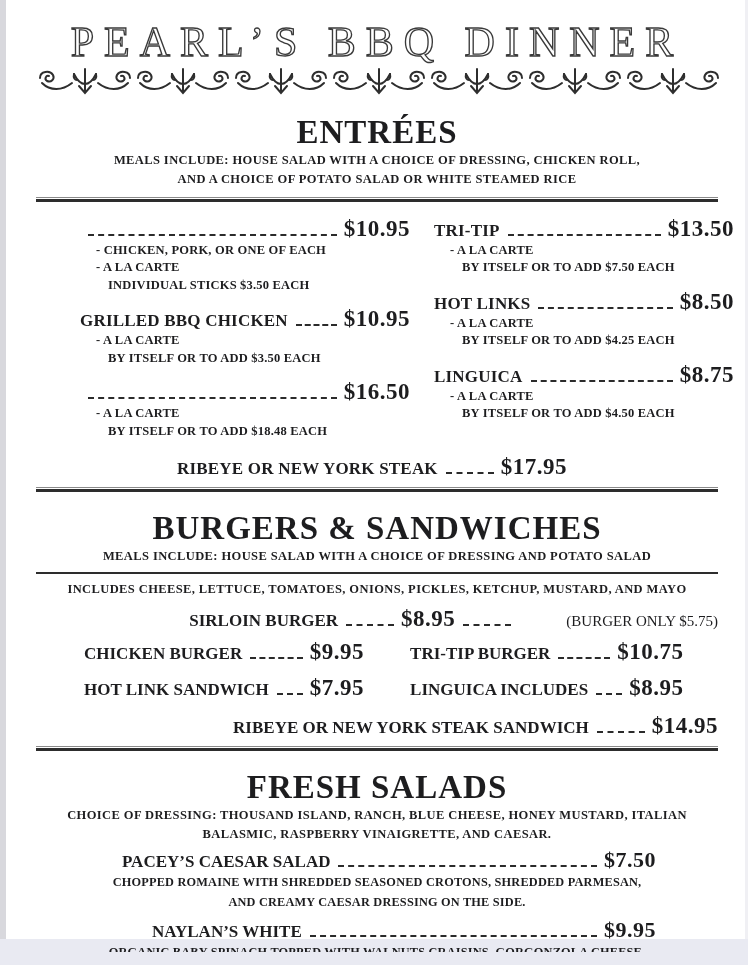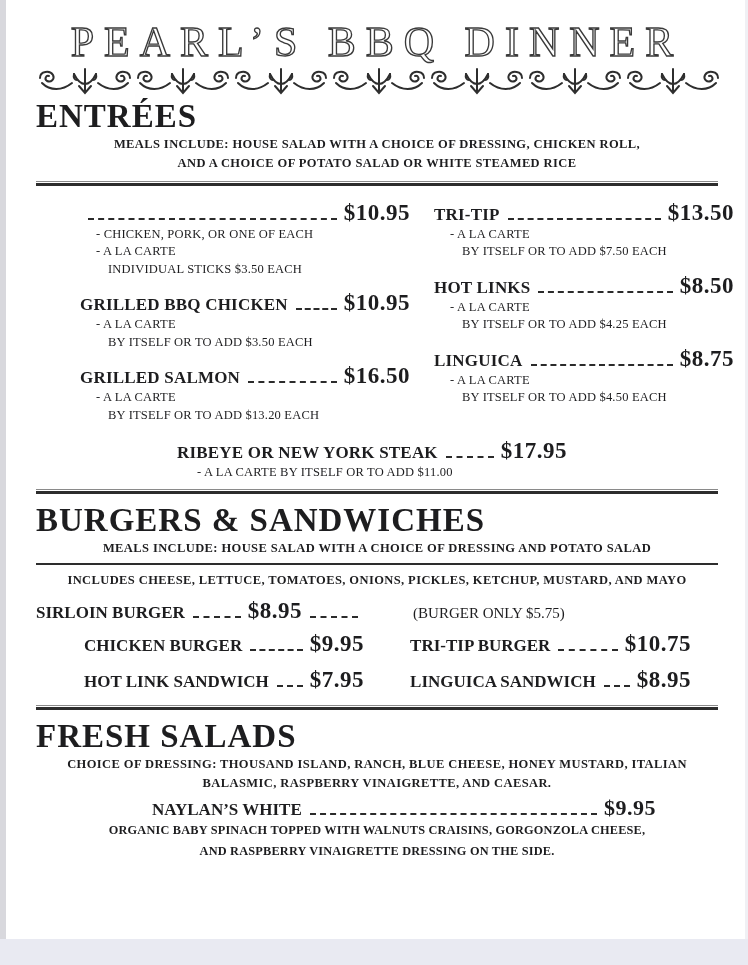--- a/index.html
+++ b/index.html
@@ -16,40 +16,40 @@
 
   .menu-title {
     text-align:center; font-size:42px; font-weight:400; letter-spacing:10px;
     color:#3a3a3a; white-space:nowrap;
   }
   @supports (-webkit-text-stroke: 1px black) {
     .menu-title { color:#ffffff; -webkit-text-stroke:1.35px #3a3a3a; }
   }
   .flourish { display:block; margin:0 auto; }
 
-  .section-heading { font-weight:700; font-size:33px; letter-spacing:1px; margin-top:2px; }
+  .section-heading { text-align:center; font-weight:700; font-size:33px; letter-spacing:1px; margin-top:18px; }
   .note  { text-align:center; font-weight:700; font-size:12.5px; letter-spacing:0.4px; line-height:1.55; }
 
   .rule-double { height:5px; border-top:1px solid #8a8a8a; border-bottom:3px solid #2d2d2d; margin:7px 0 8px; }
   .rule-single { border-bottom:2.5px solid #2d2d2d; margin:5px 0 6px; }
 
   .entree-grid { display:grid; grid-template-columns:330px 300px; column-gap:24px; padding:6px 0 0 44px; }
   .entree-item { margin-bottom:12px; }
   .item-line { display:flex; align-items:baseline; font-weight:700; font-size:17px; letter-spacing:0.2px; }
   .item-name { white-space:nowrap; }
   .leader { flex:1 1 auto; border-bottom:2.5px dashed #2b2b2b; margin:0 7px 5px 8px; min-width:26px; }
   .leader-fixed { flex:0 0 auto; width:48px; border-bottom:2.5px dashed #2b2b2b; margin:0 7px 5px 8px; }
   .price { font-size:23px; font-weight:600; white-space:nowrap; letter-spacing:0.5px; }
-  .subs { font-weight:400; font-size:12.5px; line-height:1.4; padding-left:16px; letter-spacing:0.2px; }
+  .subs { font-weight:700; font-size:12.5px; line-height:1.4; padding-left:16px; letter-spacing:0.2px; }
   .sub-indent { padding-left:28px; }
 
   .center-item { width:400px; margin:2px auto 0; }
   .center-item .subs { text-align:left; padding-left:20px; }
 
-  .burger-center-row { display:flex; justify-content:flex-start; align-items:baseline; font-weight:700; font-size:17px; margin:7px 0 2px; }
+  .burger-center-row { display:flex; justify-content:flex-end; align-items:baseline; font-weight:700; font-size:17px; margin:7px 0 2px; }
   .burger-extra { font-size:15px; font-weight:400; white-space:nowrap;margin-left:48px; }
   .burger-grid { display:grid; grid-template-columns:1fr 1fr; column-gap:46px; padding:0 48px; }
   .burger-cell { display:flex; align-items:baseline; font-weight:700; font-size:17px; margin:5px 0; }
 
   .salads-block { padding:0 0 0 0; }
   .salad-line { display:flex; align-items:baseline; font-weight:700; font-size:17px; padding:2px 62px 0 86px; }
   .salad-line .price { font-size:22px; }
   .salad-desc { text-align:center; font-weight:700; font-size:12.3px; line-height:1.42; margin:1px 0 3px; letter-spacing:0.2px; }
 </style>
 </head>
@@ -108,26 +108,25 @@
             <div class="item-line">
               <span class="item-name">GRILLED BBQ CHICKEN</span>
               <span class="leader"></span>
               <span class="price">$10.95</span>
             </div>
             <div class="subs">- A LA CARTE</div>
             <div class="subs sub-indent">BY ITSELF OR TO ADD $3.50 EACH</div>
           </div>
           <div class="entree-item">
             <div class="item-line">
-              <span class="item-name">GRILLED SALMON</span>
               <span class="leader"></span>
               <span class="price">$16.50</span>
             </div>
             <div class="subs">- A LA CARTE</div>
-            <div class="subs sub-indent">BY ITSELF OR TO ADD $13.20 EACH</div>
+            <div class="subs sub-indent">BY ITSELF OR TO ADD $18.48 EACH</div>
           </div>
         </div>
 
         <div>
           <div class="entree-item">
             <div class="item-line">
               <span class="item-name">TRI-TIP</span>
               <span class="leader"></span>
               <span class="price">$13.50</span>
             </div>
@@ -154,21 +153,20 @@
           </div>
         </div>
       </div>
 
       <div class="center-item">
         <div class="item-line">
           <span class="item-name">RIBEYE OR NEW YORK STEAK</span>
           <span class="leader-fixed"></span>
           <span class="price">$17.95</span>
         </div>
-        <div class="subs">- A LA CARTE BY ITSELF OR TO ADD $11.00</div>
       </div>
     </div>
 
     <div class="rule-double"></div>
 
     <div>
       <div class="section-heading">BURGERS &amp; SANDWICHES</div>
       <div class="note">MEALS INCLUDE: HOUSE SALAD WITH A CHOICE OF DRESSING AND POTATO SALAD</div>
       <div class="rule-single"></div>
       <div class="note">INCLUDES CHEESE, LETTUCE, TOMATOES, ONIONS, PICKLES, KETCHUP, MUSTARD, AND MAYO</div>
@@ -191,35 +189,49 @@
           <span class="item-name">TRI-TIP BURGER</span>
           <span class="leader"></span>
           <span class="price">$10.75</span>
         </div>
         <div class="burger-cell">
           <span class="item-name">HOT LINK SANDWICH</span>
           <span class="leader"></span>
           <span class="price">$7.95</span>
         </div>
         <div class="burger-cell">
-          <span class="item-name">LINGUICA SANDWICH</span>
+          <span class="item-name">LINGUICA INCLUDES</span>
           <span class="leader"></span>
           <span class="price">$8.95</span>
         </div>
       </div>
 
+      <div class="burger-center-row">
+        <span class="item-name">RIBEYE OR NEW YORK STEAK SANDWICH</span>
+        <span class="leader-fixed"></span>
+        <span class="price">$14.95</span>
+      </div>
     </div>
 
     <div class="rule-double"></div>
 
     <div class="salads-block">
       <div class="section-heading">FRESH SALADS</div>
       <div class="note">CHOICE OF DRESSING: THOUSAND ISLAND, RANCH, BLUE CHEESE, HONEY MUSTARD, ITALIAN</div>
       <div class="note">BALASMIC, RASPBERRY VINAIGRETTE, AND CAESAR.</div>
 
+      <div>
+        <div class="salad-line">
+          <span class="item-name">PACEY’S CAESAR SALAD</span>
+          <span class="leader"></span>
+          <span class="price">$7.50</span>
+        </div>
+        <div class="salad-desc">CHOPPED ROMAINE WITH SHREDDED SEASONED CROTONS, SHREDDED PARMESAN,</div>
+        <div class="salad-desc">AND CREAMY CAESAR DRESSING ON THE SIDE.</div>
+      </div>
 
       <div>
         <div class="salad-line" style="padding-left:116px;">
           <span class="item-name">NAYLAN’S WHITE</span>
           <span class="leader"></span>
           <span class="price">$9.95</span>
         </div>
         <div class="salad-desc">ORGANIC BABY SPINACH TOPPED WITH WALNUTS CRAISINS, GORGONZOLA CHEESE,</div>
         <div class="salad-desc">AND RASPBERRY VINAIGRETTE DRESSING ON THE SIDE.</div>
       </div>

